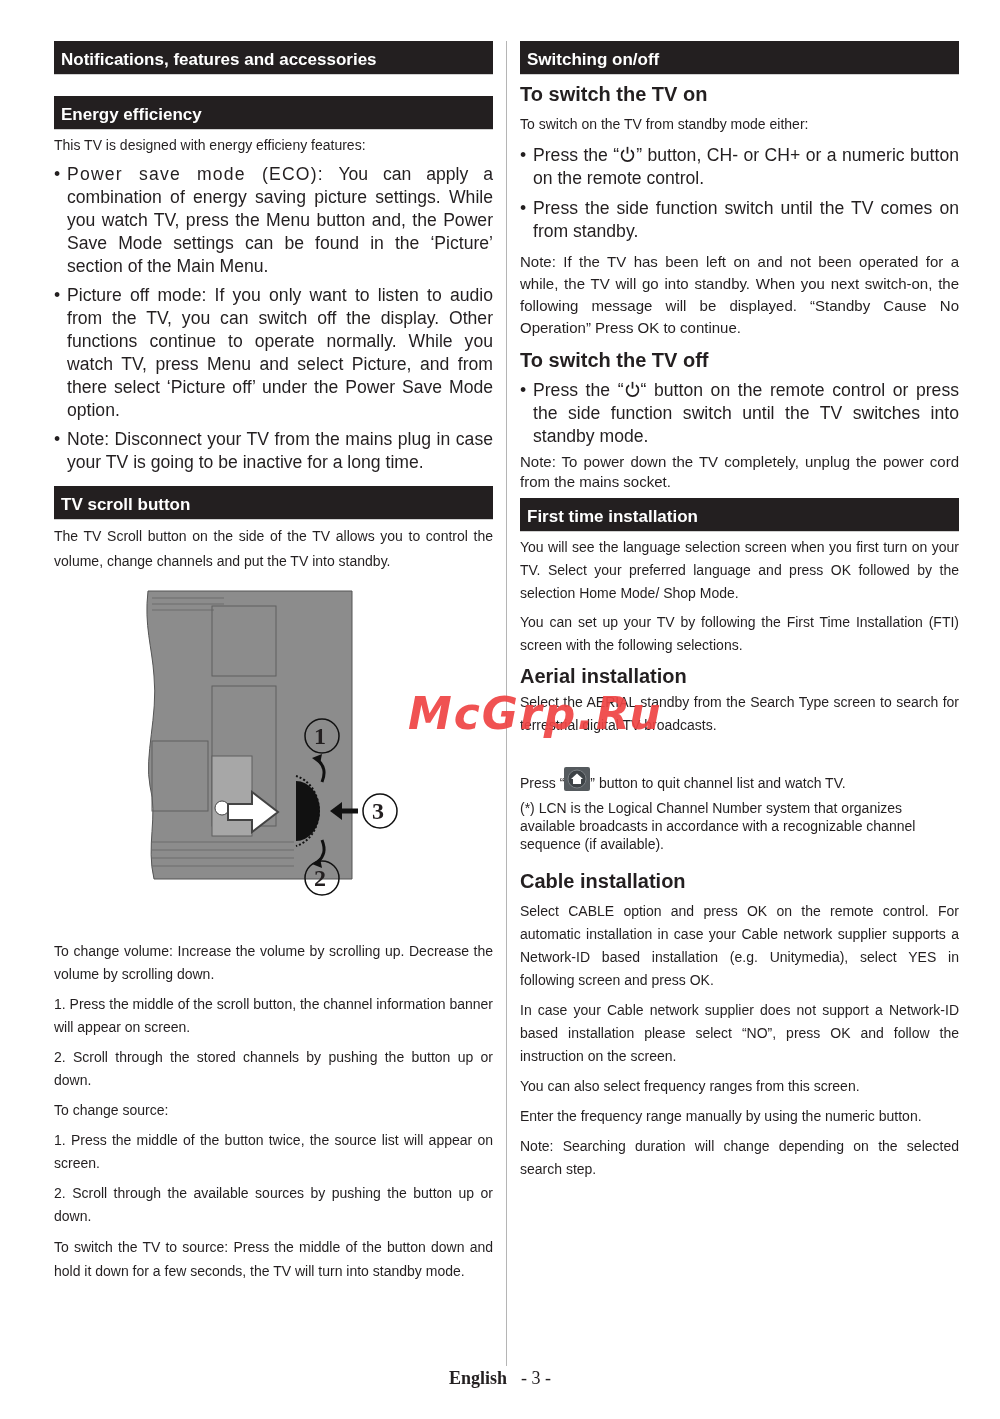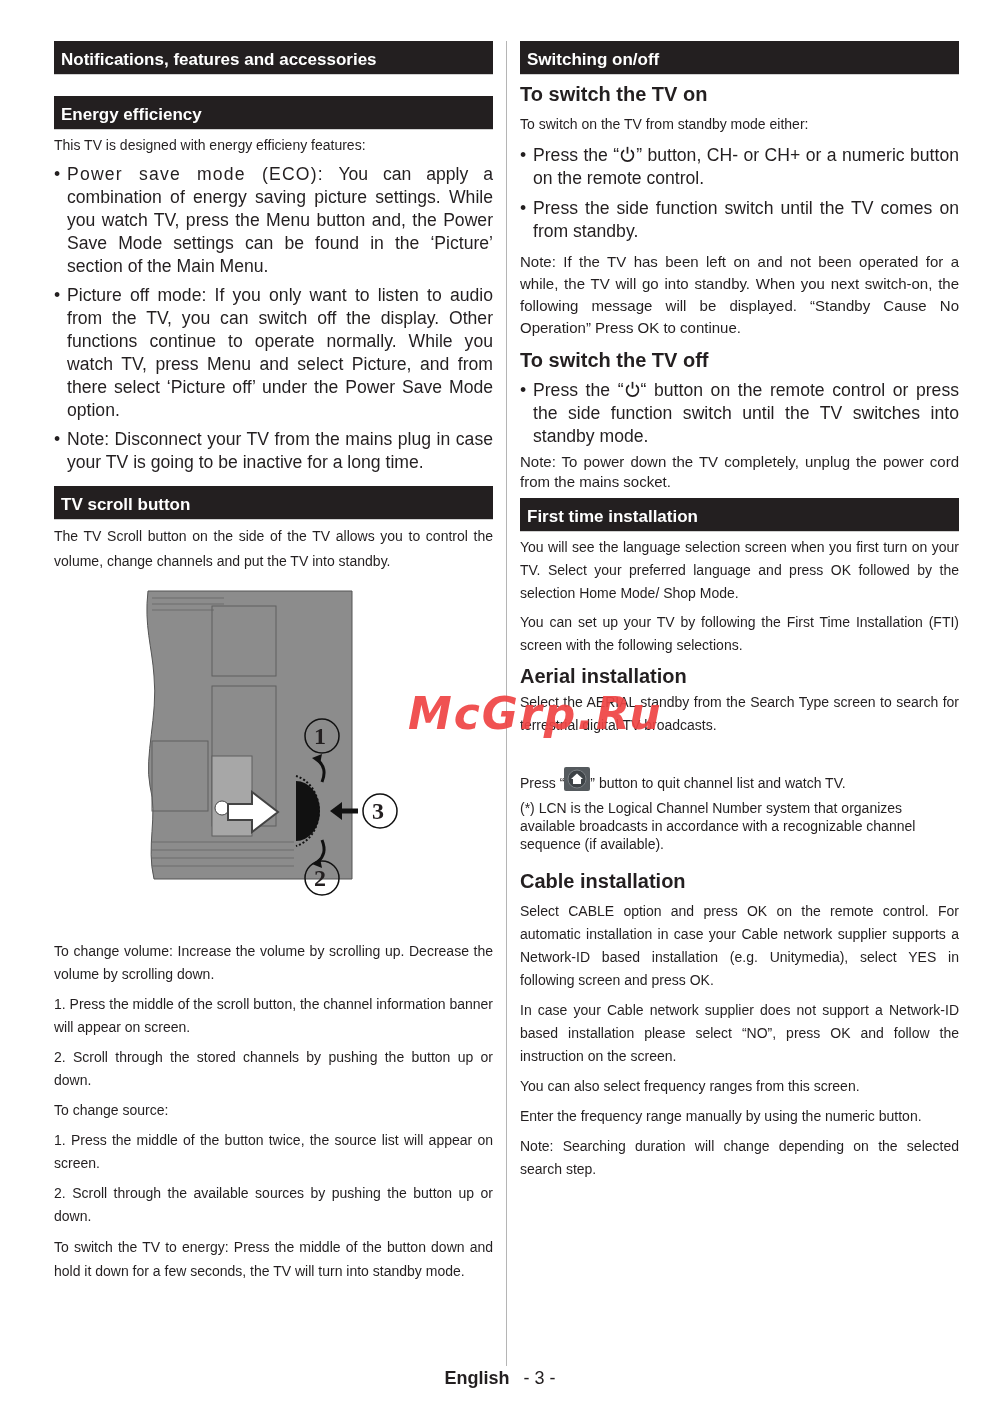--- a/index.html
+++ b/index.html
@@ -18,21 +18,21 @@
   .sm { font-size: 15px; line-height: 22px; }
   .h3 { font-weight: bold; font-size: 20px; line-height: 26px; margin: 0; }
   ul { list-style: none; margin: 0; padding: 0; }
   li { position: relative; padding-left: 13px; font-size: 17.6px; line-height: 23px; text-align: justify; }
   li::before { content: "•"; position: absolute; left: 0; top: 0; }
   b { font-weight: normal; }
   .wide { letter-spacing: 1.2px; }
   .power { display: inline-block; width: 17px; height: 17px; vertical-align: -2px; }
   .home { display: inline-block; width: 26px; height: 24px; background: #555a5e; vertical-align: -3px;
           border-radius: 2px; position: relative; }
-  .footer { position: absolute; top: 1368px; left: 0; width: 1000px; text-align: center; font-size: 18px; }
+  .footer { position: absolute; top: 1368px; left: 0; width: 1000px; text-align: center; font-size: 18px; font-family: Liberation Serif, serif; }
   .footer .lang { font-weight: bold; margin-right: 14px; }
   .watermark { position: absolute; left: 408px; top: 688px; color: #ef4444; font-size: 44px;
                font-style: italic; letter-spacing: 2px; font-family: "DejaVu Sans", sans-serif; opacity: 0.92; font-weight: bold; }
   .figure { position: relative; width: 360px; height: 330px; margin-left: 90px; margin-top: 12px; }
 </style>
 </head>
 <body>
 
 <div class="divider"></div>
 
@@ -90,21 +90,21 @@
     <span style="position:absolute;left:228px;top:212px;font:bold 24px 'Liberation Serif',serif;">3</span>
     <span style="position:absolute;left:170px;top:279px;font:bold 24px 'Liberation Serif',serif;">2</span>
   </div>
 
   <p style="margin-top:24px" class="j"><b>To change volume</b><span>: Increase the volume by scrolling up.  Decrease the volume by scrolling down.</span></p>
   <p style="margin-top:7px" class="j"><b>1.</b><span> Press the middle of the scroll button, the channel information banner  will appear on screen.</span></p>
   <p style="margin-top:7px" class="j"><b>2.</b><span> Scroll through the stored channels by pushing the button up or down.</span></p>
   <p style="margin-top:7px"><b>To change source</b><span>:</span></p>
   <p style="margin-top:7px" class="j"><b>1.</b><span> Press the middle of the button twice, the source list will appear on screen.</span></p>
   <p style="margin-top:7px" class="j"><b>2.</b><span> Scroll through the available sources by pushing the button up or down.</span></p>
-  <p style="margin-top:7px; line-height:24px" class="j"><b>To switch the TV to energy:</b><span> Press the middle of the button down and hold it down for a few seconds, the TV will turn into standby mode.</span></p>
+  <p style="margin-top:7px; line-height:24px" class="j"><b>To switch the TV to source:</b><span> Press the middle of the button down and hold it down for a few seconds, the TV will turn into standby mode.</span></p>
 </div>
 
 <div class="col col-right">
   <div class="bar">Switching on/off</div>
   <p class="h3" style="margin-top:6px">To switch the TV on</p>
   <p style="margin-top:6px">To switch on the TV from standby mode either:</p>
   <ul style="margin-top:8px">
     <li><span>Press the “</span><svg class="power" viewBox="0 0 20 20">
           <path d="M6 5 A7 7 0 1 0 14 5" fill="none" stroke="#231f20" stroke-width="2"></path>
           <line x1="10" y1="1" x2="10" y2="9" stroke="#231f20" stroke-width="2"></line>

